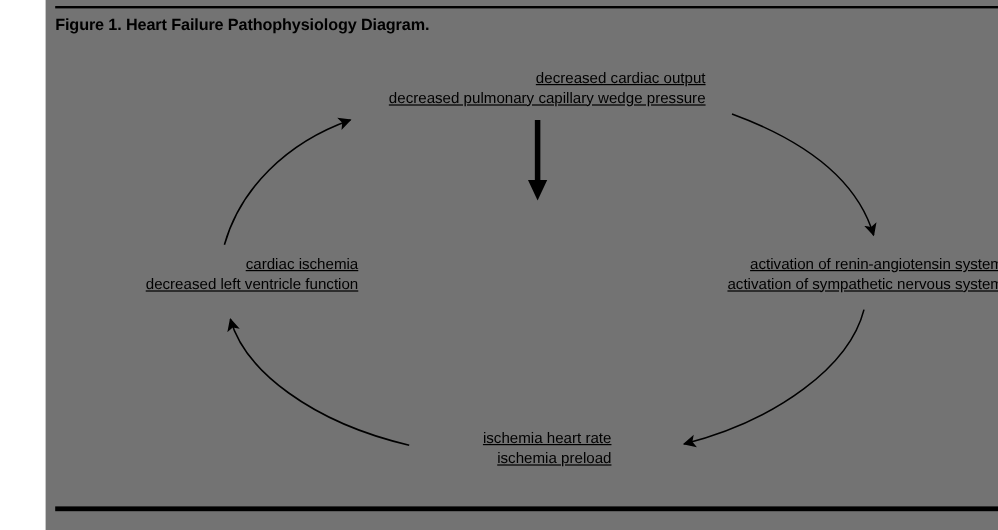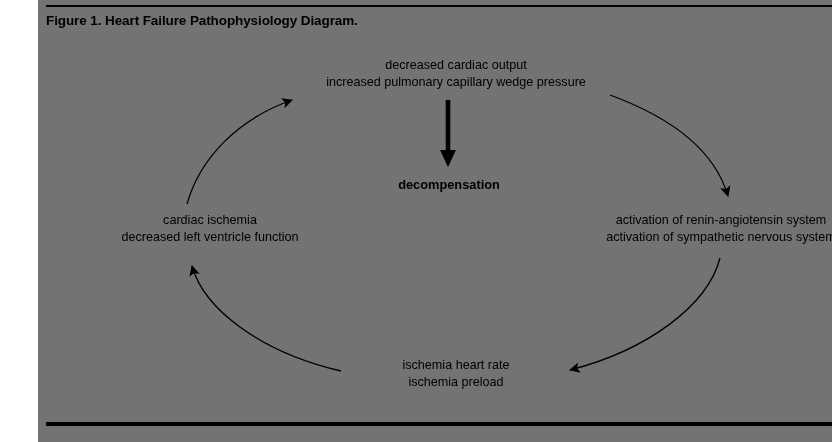--- a/index.html
+++ b/index.html
@@ -47,24 +47,25 @@
   }
   .diagram-svg {
     position: absolute;
     left: 0;
     top: 0;
     width: 832px;
     height: 442px;
   }
   .node {
     position: absolute;
-    text-align: center;
+    text-align: right;
     font-size: 12.6px;
     line-height: 16.5px;
     white-space: nowrap;
+    text-decoration: underline;
   }
   .node-line {
     display: block;
   }
   #node-top {
     left: 418px;
     top: 57px;
     transform: translateX(-50%);
   }
   #node-right {
@@ -116,25 +117,24 @@
     <path d="M 149 204 C 162 158 200 119 254 100" fill="none" stroke="#000000" stroke-width="1.3" marker-end="url(#thinhead)"></path>
 
     <g>
       <line x1="410" y1="100" x2="410" y2="152" stroke="#000000" stroke-width="4.6"></line>
       <path d="M 402 150 L 418 150 L 410 167 Z" fill="#000000"></path>
     </g>
   </svg>
 
   <div class="node" id="node-top">
     <span class="node-line">decreased cardiac output</span>
-    <span class="node-line">increased pulmonary capillary wedge pressure</span>
+    <span class="node-line">decreased pulmonary capillary wedge pressure</span>
   </div>
 
   <div class="node" id="node-center">
-    <span class="node-line">decompensation</span>
   </div>
 
   <div class="node" id="node-right">
     <span class="node-line">activation of renin-angiotensin system</span>
     <span class="node-line">activation of sympathetic nervous system</span>
   </div>
 
   <div class="node" id="node-bottom">
     <span class="node-line">ischemia heart rate</span>
     <span class="node-line">ischemia preload</span>

